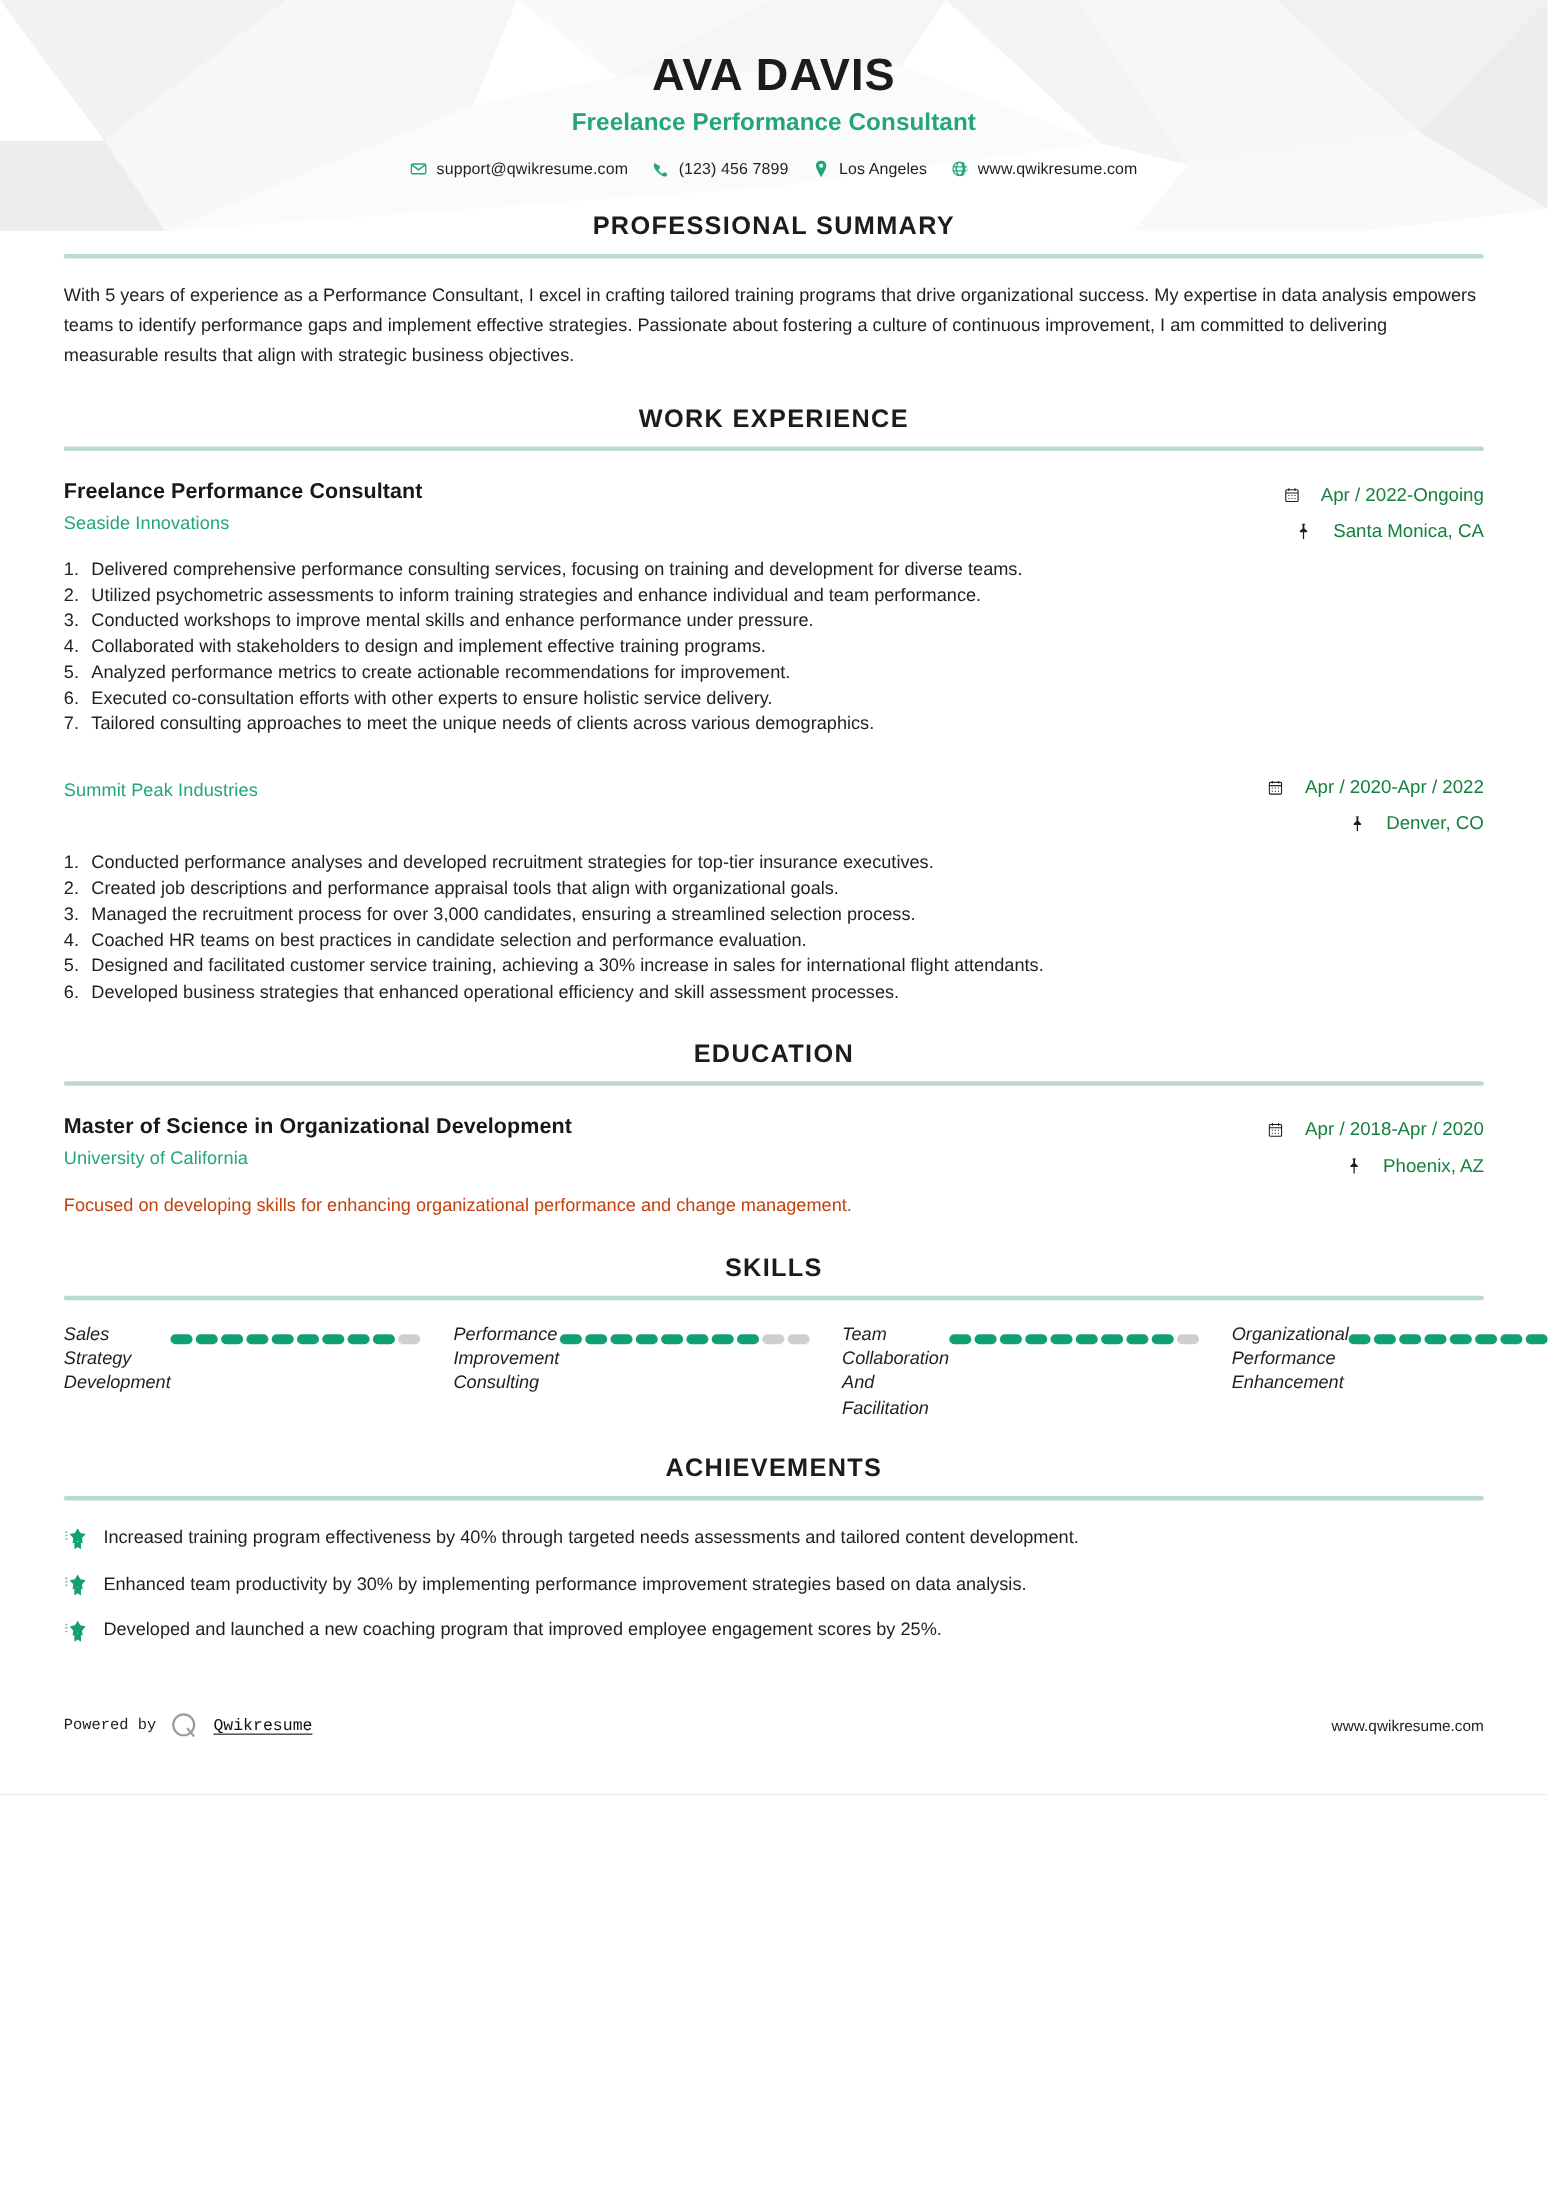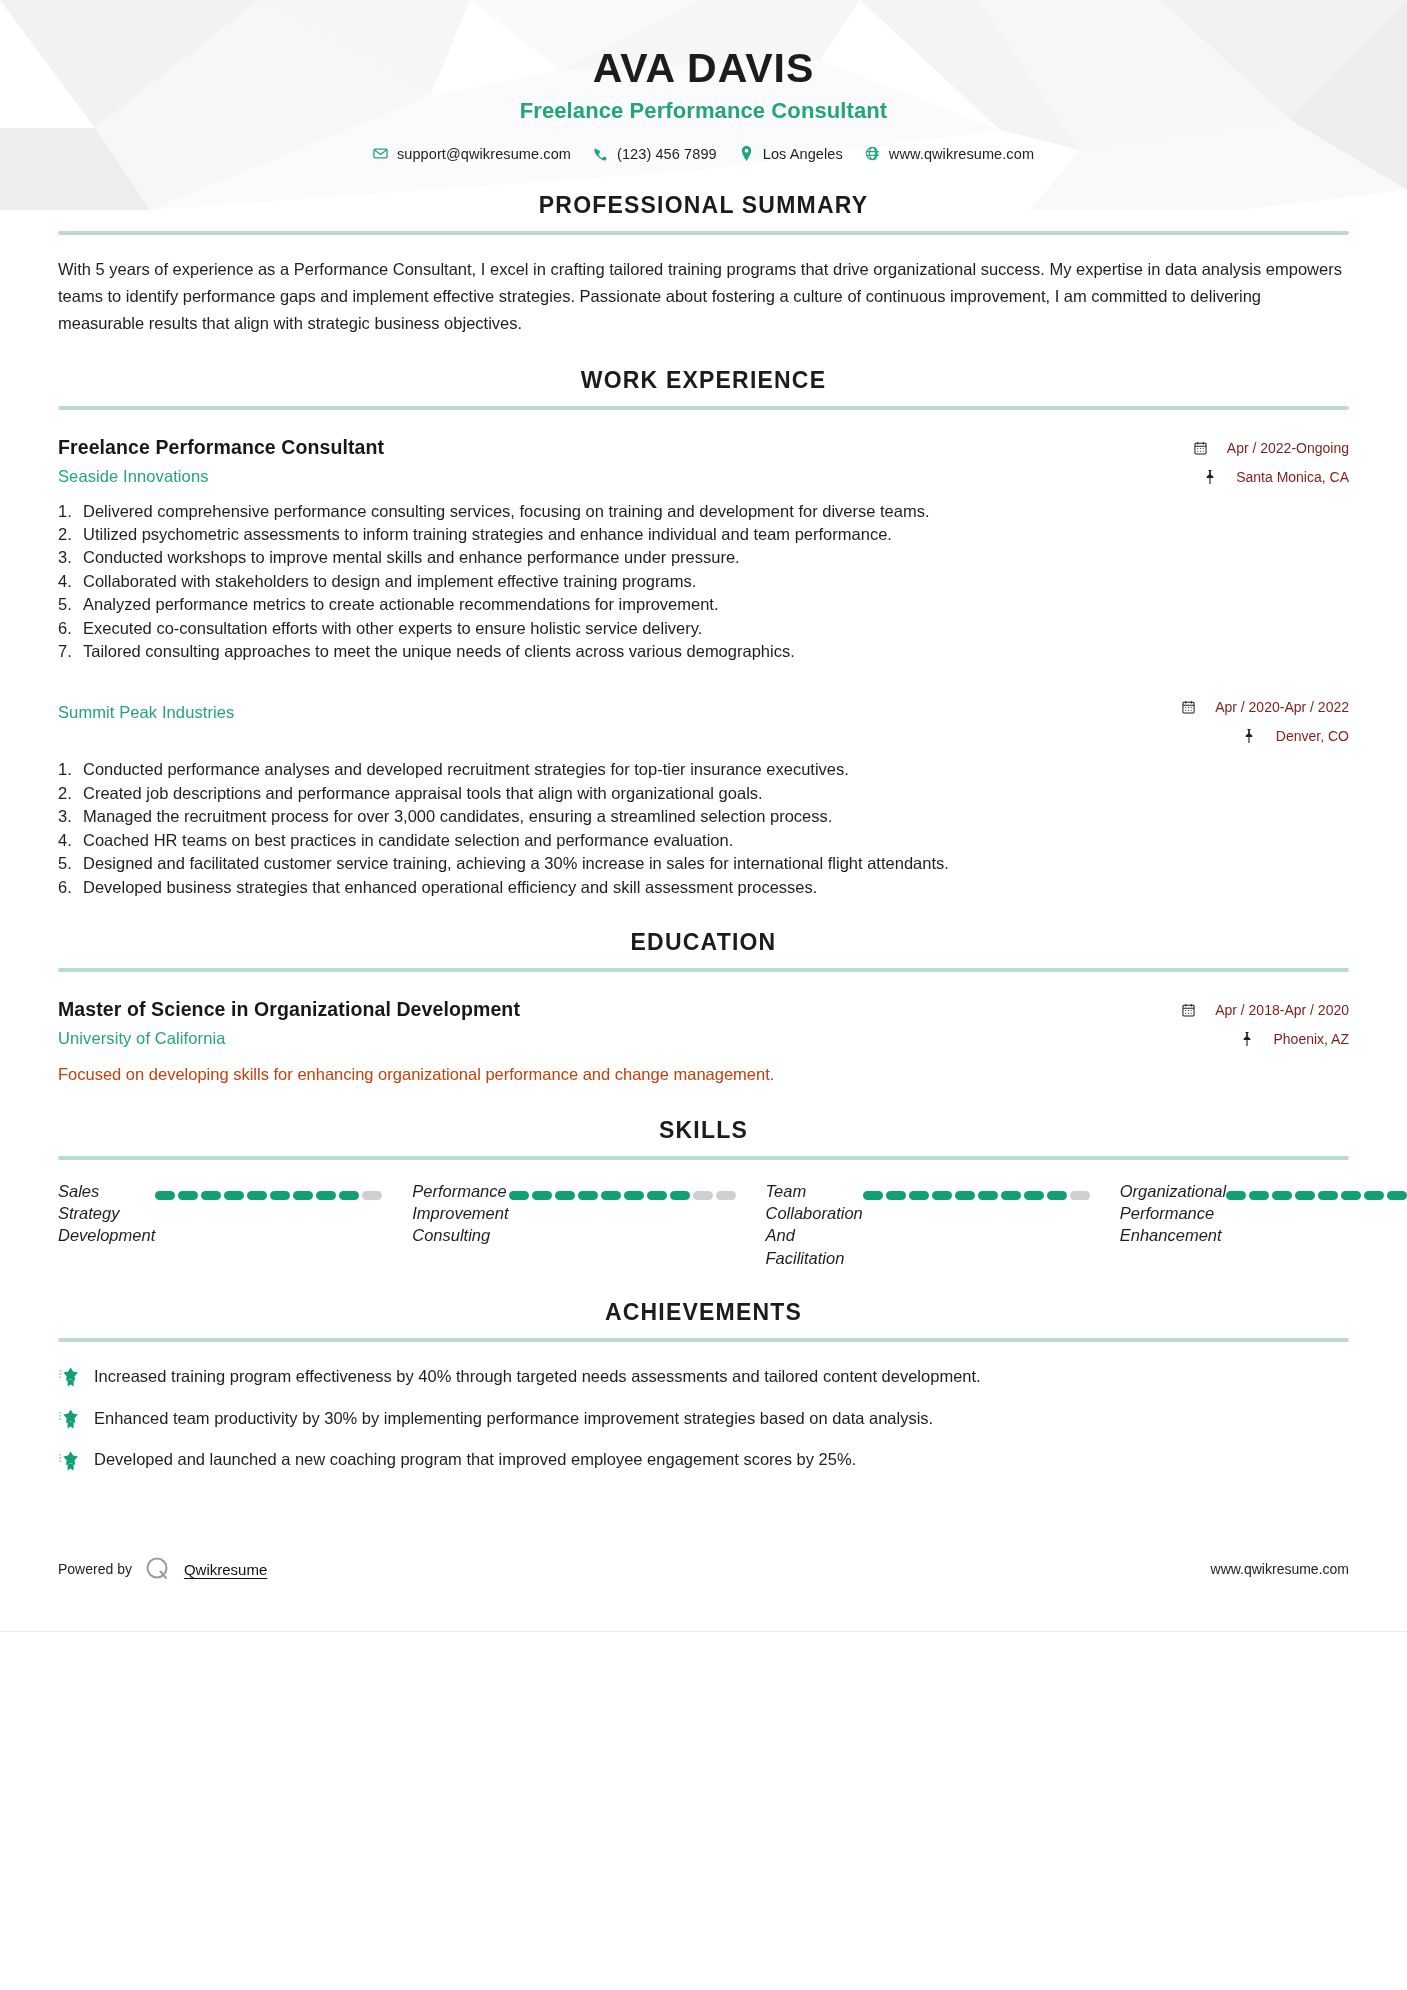--- a/index.html
+++ b/index.html
@@ -132,22 +132,22 @@
     color: #18181a;
     letter-spacing: .1px;
   }
   .entry-org {
     font-size: 16.5px;
     color: #22a578;
     margin-top: 8px;
     letter-spacing: .1px;
   }
   .meta-line {
-    font-size: 14px;
-    color: #7f1d1d;
+    font-size: 17px;
+    color: #15803d;
     display: flex;
     align-items: center;
     justify-content: flex-end;
     gap: 20px;
     white-space: nowrap;
   }
   .meta-line + .meta-line { margin-top: 13px; }
   .meta-line .ico {
     display: inline-flex;
     align-items: center;
@@ -239,20 +239,21 @@
     justify-content: space-between;
     align-items: center;
     z-index: 2;
   }
   .powered {
     display: flex;
     align-items: center;
     gap: 12px;
     font-size: 14px;
     color: #222;
+    font-family: Liberation Mono, monospace;
   }
   .qlogo { width: 28px; height: 28px; color: #9b9b9b; }
   .qlogo svg { display: block; }
   .brand-link {
     font-size: 15px;
     color: #111;
     text-decoration: underline;
     text-underline-offset: 3px;
   }
   .footer-site { font-size: 14px; color: #222; }

